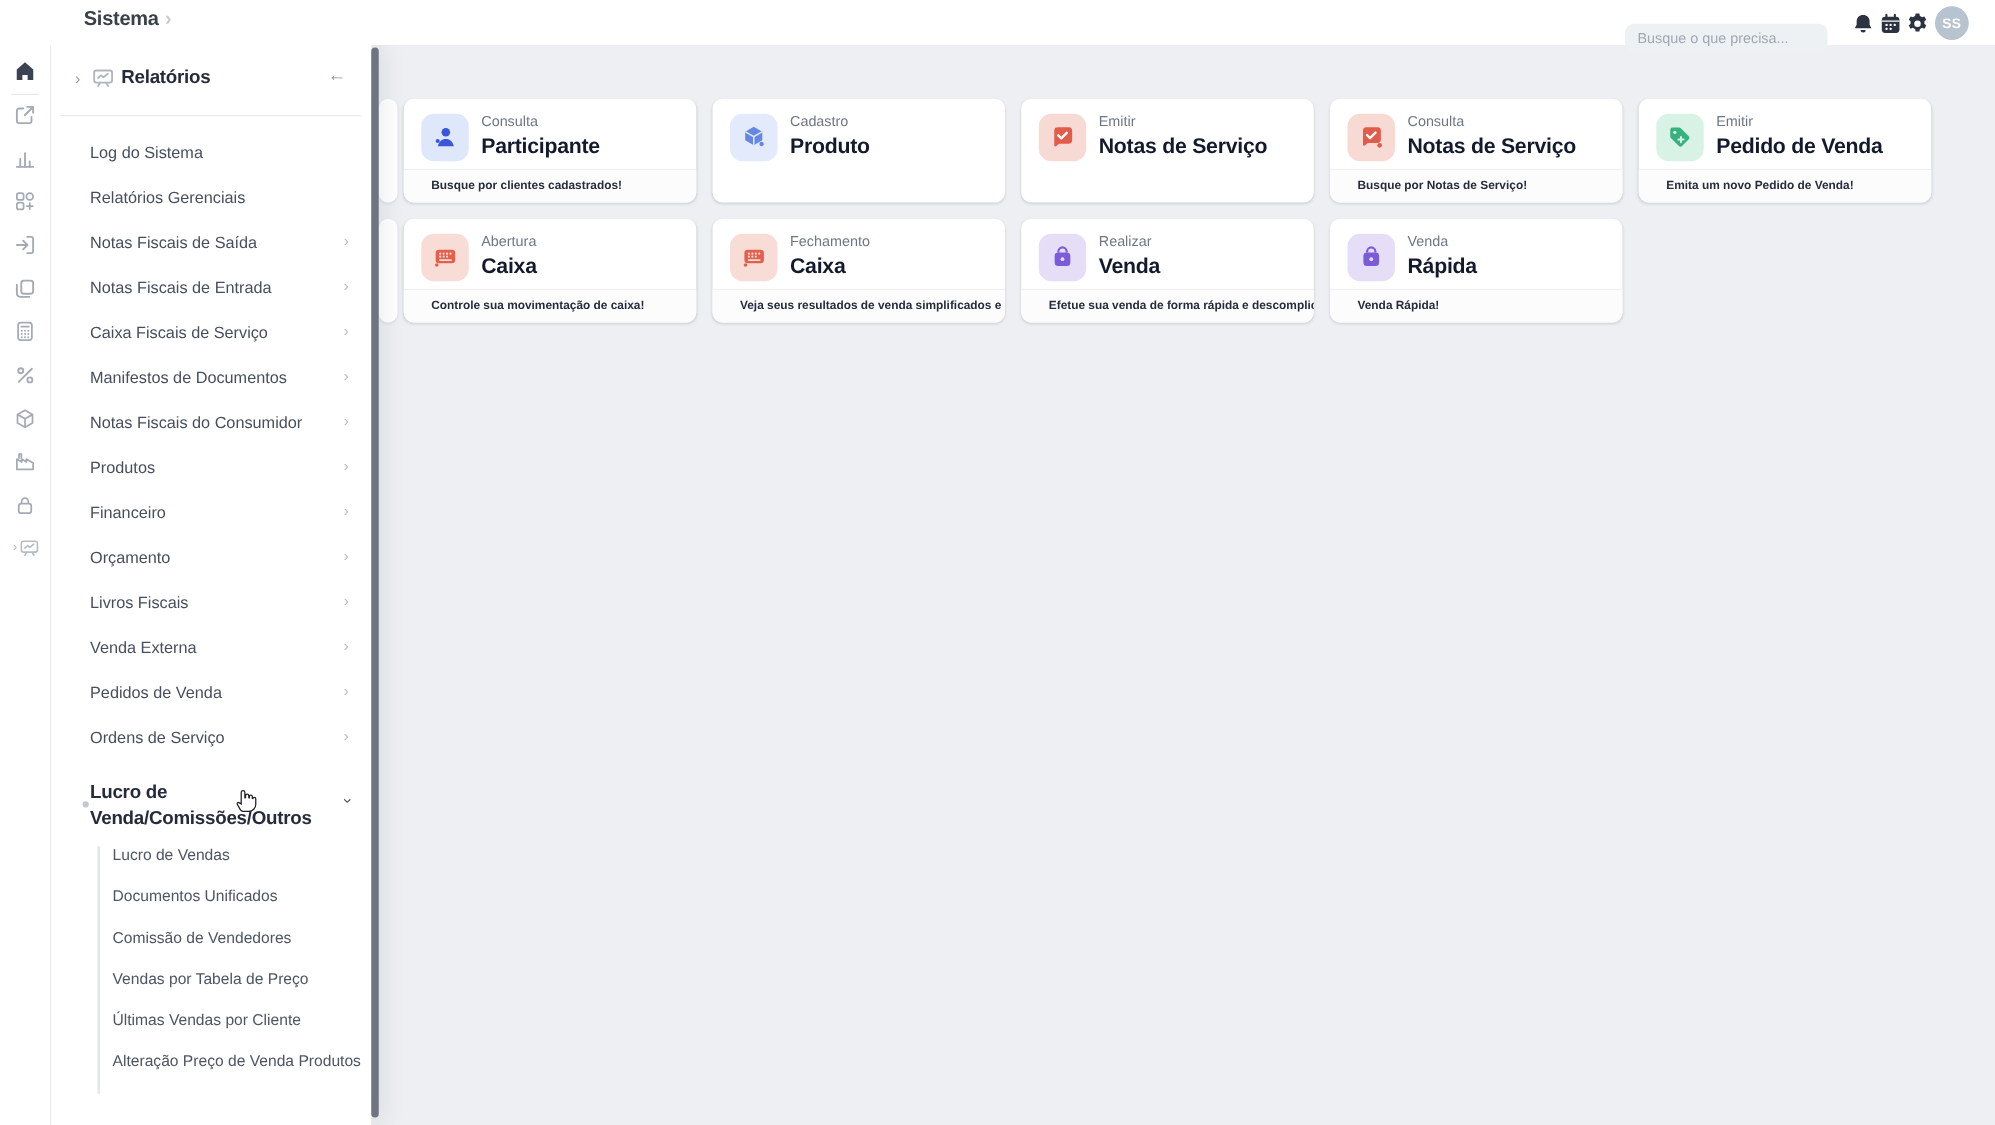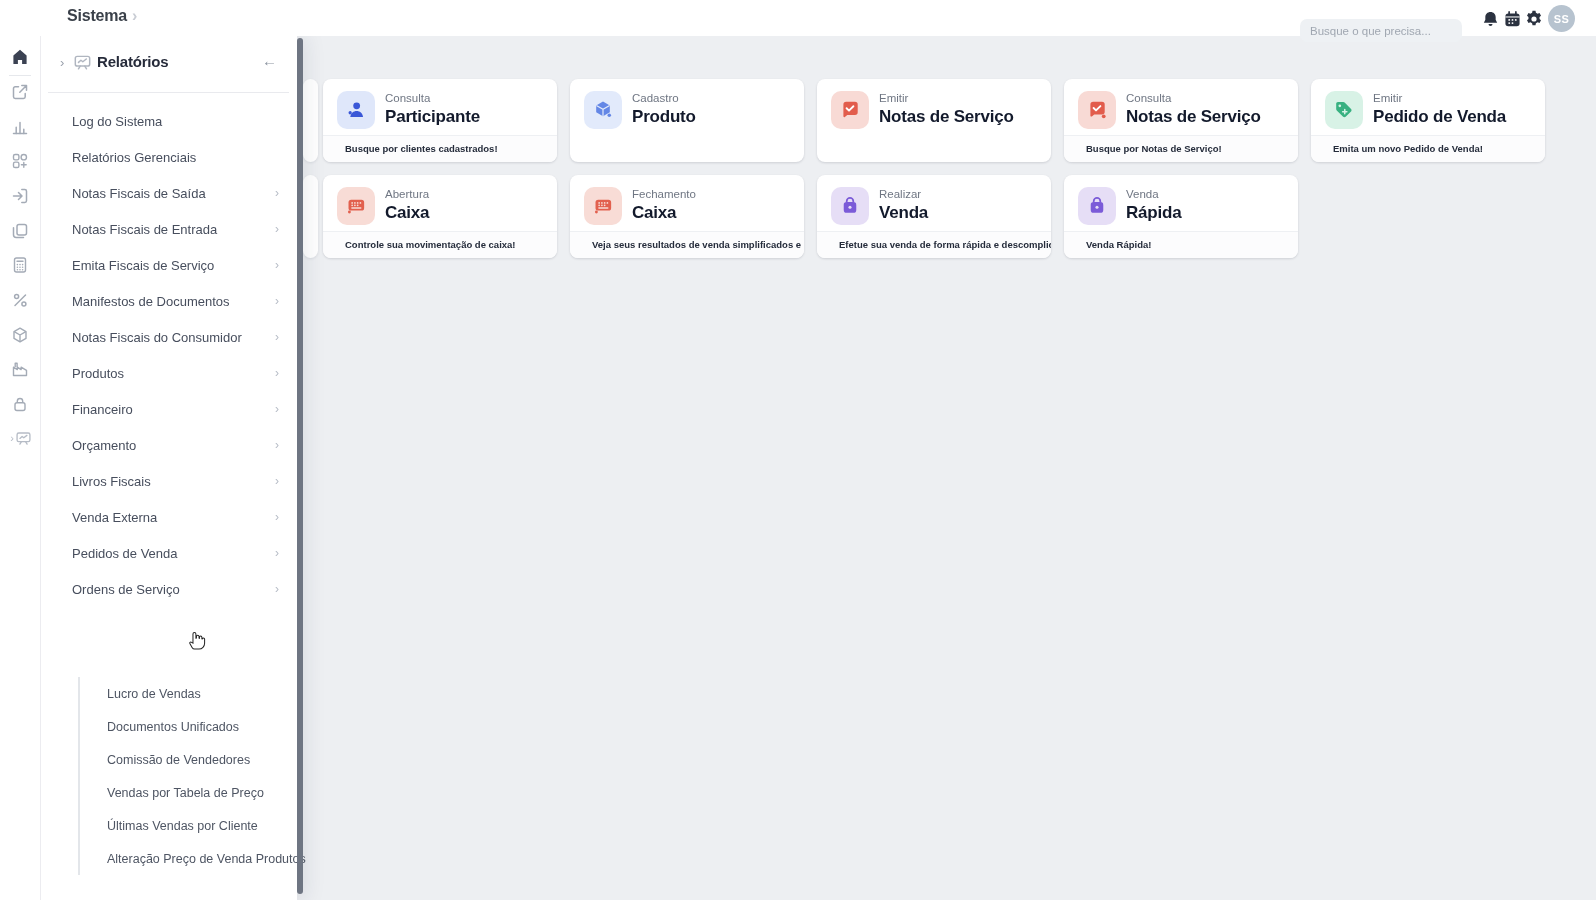--- a/index.html
+++ b/index.html
@@ -59,22 +59,22 @@
   .sb-item{position:absolute;left:0;width:257px;height:36px;display:flex;align-items:center;
            padding-left:32px;box-sizing:border-box;font-size:13px;color:#474e5d;cursor:pointer;}
   .sb-item .chev{position:absolute;right:18px;font-size:12px;color:#b6bcc6;}
   .sb-expanded{position:absolute;left:0;top:577px;width:257px;height:66px;cursor:pointer;}
   .sb-expanded .dot{position:absolute;left:26px;top:28px;width:5px;height:5px;border-radius:50%;background:#c3c7cf;}
   .sb-expanded .lbl{position:absolute;left:32px;top:10px;width:192px;font-size:15px;font-weight:800;
                     color:#252b3b;line-height:21px;letter-spacing:-.2px;}
   .sb-expanded .chev-down{position:absolute;right:16px;top:20px;font-size:13px;color:#3f4656;
                           display:inline-block;transform:rotate(90deg);}
   .sb-subline{position:absolute;left:38px;top:641px;width:2px;height:198px;background:#e3e6ea;}
-  .sb-subitem{position:absolute;left:50px;width:200px;height:33px;display:flex;align-items:center;
-              font-size:12.5px;color:#4e5563;cursor:pointer;margin-left:17px;}
+  .sb-subitem{position:absolute;left:50px;width:200px;height:33px;display:flex;
+              font-size:12.5px;color:#4e5563;cursor:pointer;}
 
   .cursor-hand{position:absolute;left:186px;top:627px;z-index:40;pointer-events:none;}
   svg{display:block;}
 </style>
 </head>
 <body>
 
 <div id="app">
 
   <div class="main">
@@ -238,21 +238,21 @@
       </div>
     <div class="sb-item" style="top:139px">
         <span>Notas Fiscais de Saída</span>
         <span class="chev">›</span>
       </div>
     <div class="sb-item" style="top:175px">
         <span>Notas Fiscais de Entrada</span>
         <span class="chev">›</span>
       </div>
     <div class="sb-item" style="top:211px">
-        <span>Emita Fiscais de Serviço</span>
+        <span>Caixa Fiscais de Serviço</span>
         <span class="chev">›</span>
       </div>
     <div class="sb-item" style="top:247px">
         <span>Manifestos de Documentos</span>
         <span class="chev">›</span>
       </div>
     <div class="sb-item" style="top:283px">
         <span>Notas Fiscais do Consumidor</span>
         <span class="chev">›</span>
       </div>
@@ -278,20 +278,25 @@
       </div>
     <div class="sb-item" style="top:499px">
         <span>Pedidos de Venda</span>
         <span class="chev">›</span>
       </div>
     <div class="sb-item" style="top:535px">
         <span>Ordens de Serviço</span>
         <span class="chev">›</span>
       </div>
 
+    <div class="sb-expanded">
+      <span class="dot"></span>
+      <span class="lbl">Lucro de Venda/Comissões/Outros</span>
+      <span class="chev-down">›</span>
+    </div>
 
     <div class="sb-subline"></div>
     <div class="sb-subitem" style="top:641px">
         <span>Lucro de Vendas</span>
       </div>
     <div class="sb-subitem" style="top:707px">
         <span>Comissão de Vendedores</span>
       </div>
     <div class="sb-subitem" style="top:674px">
         <span>Documentos Unificados</span>

